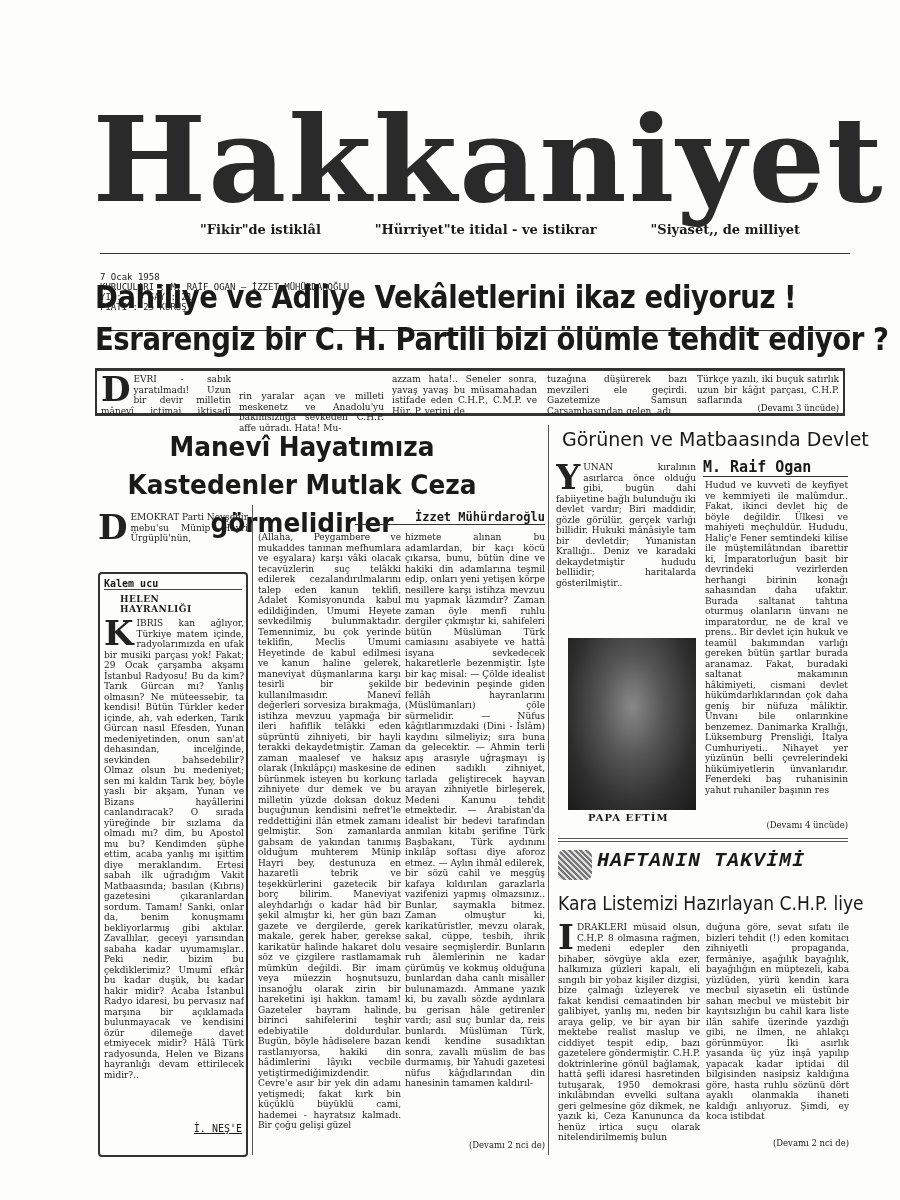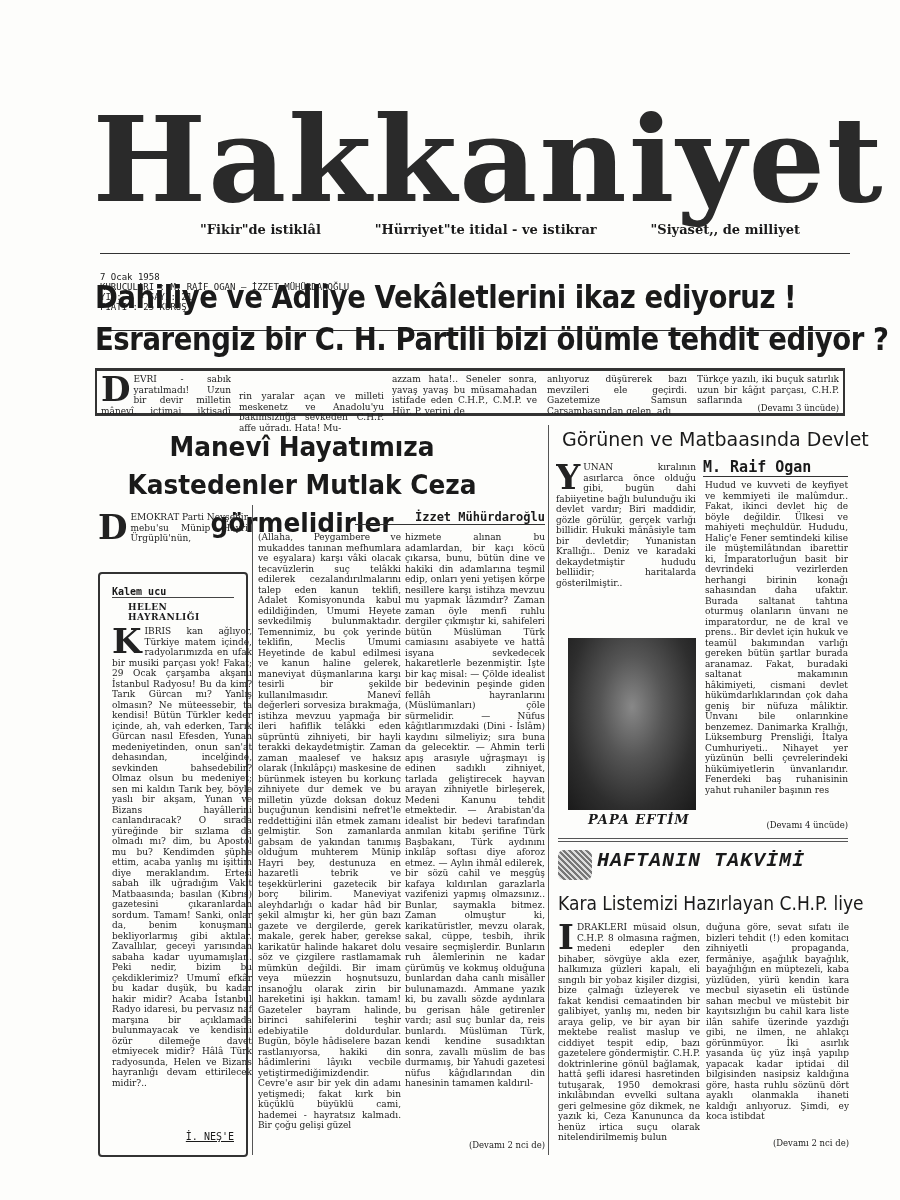--- a/index.html
+++ b/index.html
@@ -16,27 +16,27 @@
     font-size:32px; transform:scaleX(0.86); transform-origin:left; white-space:nowrap; letter-spacing:-0.5px; }
   .hl2 { left:95px; top:320px; width:760px; font-family:"DejaVu Sans", sans-serif; font-weight:900;
     font-size:32px; transform:scaleX(0.86); transform-origin:left; white-space:nowrap; letter-spacing:-0.5px; }
   .leadbox { left:95px; top:368px; width:750px; height:48px; border:2px solid #333; border-top-width:3px; border-bottom-width:3px; box-sizing:border-box; }
   .col { position:absolute; font-size:9px; line-height:10.5px; text-align:justify; overflow:hidden; color:#222; }
   .dropcap { float:left; font-family:"DejaVu Serif", serif; font-weight:900; font-size:34px; line-height:30px; margin-right:3px; }
   .hl3 { left:95px; top:428px; width:450px; font-family:"DejaVu Sans", sans-serif; font-weight:900; font-size:27px;
     line-height:38px; text-align:center; transform:scaleX(0.92); transform-origin:left; }
   .byline { font-family:"DejaVu Sans Mono", monospace; font-weight:bold; font-size:12px; border-bottom:1px solid #333; }
   .hl-right { font-family:"DejaVu Sans", sans-serif; font-size:19px; white-space:nowrap; }
-  .kalembox { left:98px; top:572px; width:150px; height:585px; border:2px solid #333; border-radius:4px; box-sizing:border-box; padding:12px; }
+  .kalembox { left:98px; top:572px; width:150px; height:585px; border:2px solid #333; border-radius:4px; box-sizing:border-box; padding:4px; }
   .kalem-label { font-family:"DejaVu Sans Mono", monospace; font-size:10px; font-weight:bold; border-bottom:1px solid #444; }
   .kalem-title { font-size:9px; font-weight:bold; margin:4px 16px; letter-spacing:0.5px; }
   .vline { position:absolute; width:1px; background:#555; }
   .photo { left:568px; top:638px; width:128px; height:172px;
     background:radial-gradient(ellipse at 50% 40%, #888 0%, #555 35%, #2e2e2e 70%, #1a1a1a 100%); }
-  .caption { font-size:13px; font-weight:bold; letter-spacing:1px;font-style:italic; }
+  .caption { font-size:10px; font-weight:bold; letter-spacing:1px; }
   .takvim { left:558px; top:838px; width:290px; height:48px; border-top:4px double #555; }
   .takvim-text { font-family:Liberation Mono, monospace; font-style:italic; font-weight:900; font-size:20px; letter-spacing:1px; }
   .hl4 { left:558px; top:892px; width:295px; font-family:"DejaVu Sans", sans-serif; font-size:19px; white-space:nowrap; transform:scaleX(0.9); transform-origin:left; }
   .continued { font-size:8.5px; text-align:right; }
   .signature { font-size:10px; font-family:"DejaVu Sans Mono", monospace; text-align:right; text-decoration:underline; }
 </style>
 </head>
 <body>
 
 <div class="abs masthead">Hakkaniyet</div>
@@ -55,21 +55,21 @@
 <div class="abs hl1">Dahiliye ve Adliye Vekâletlerini ikaz ediyoruz !</div>
 <div class="abs hl2">Esrarengiz bir C. H. Partili bizi ölümle tehdit ediyor ?</div>
 
 <div class="abs leadbox">
   <div class="col" style="left:4px;top:3px;width:130px;height:40px;">
     <span class="dropcap">D</span>
     <span>EVRİ - sabık yaratılmadı! Uzun bir devir milletin mânevî, içtimai, iktisadî hayatında de-</span>
   </div>
   <div class="col" style="left:142px;top:20px;width:145px;height:40px;">rin yaralar açan ve milleti meskenetz ve Anadolu'yu bakımsızlığa sevkeden C.H.P. affe uğradı. Hata! Mu-</div>
   <div class="col" style="left:295px;top:3px;width:145px;height:40px;">azzam hata!.. Seneler sonra, yavaş yavaş bu müsamahadan istifade eden C.H.P., C.M.P. ve Hür. P. yerini de</div>
-  <div class="col" style="left:450px;top:3px;width:140px;height:40px;">anlıyoruz düşürerek bazı mevzileri ele geçirdi. Gazetemize Samsun Çarşambasından gelen, adı</div>
+  <div class="col" style="left:450px;top:3px;width:140px;height:40px;">tuzağına düşürerek bazı mevzileri ele geçirdi. Gazetemize Samsun Çarşambasından gelen, adı</div>
   <div class="col" style="left:600px;top:3px;width:142px;height:30px;">Türkçe yazılı, iki buçuk satırlık uzun bir kâğıt parçası, C.H.P. saflarında</div>
   <div class="col continued" style="left:600px;top:32px;width:142px;">(Devamı 3 üncüde)</div>
 </div>
 
 <div class="abs hl3">Manevî Hayatımıza Kastedenler Mutlak Ceza görmelidirler</div>
 <div class="abs byline" style="left:355px;top:510px;width:190px;text-align:right;">İzzet Mühürdaroğlu</div>
 <div class="col" style="left:98px;top:512px;width:150px;height:45px;">
   <span class="dropcap">D</span>
   <span>EMOKRAT Parti Nevşehir mebu'su Münip Hayri Ürgüplü'nün,</span>
 </div>

